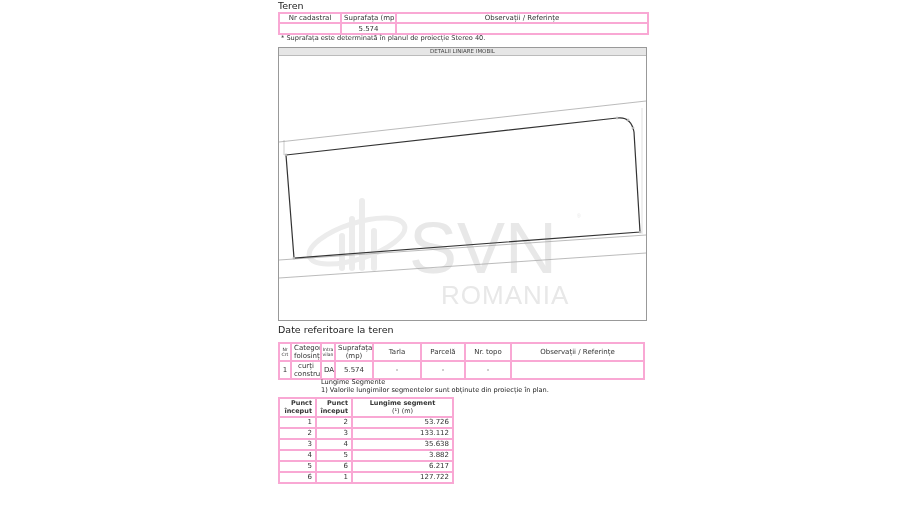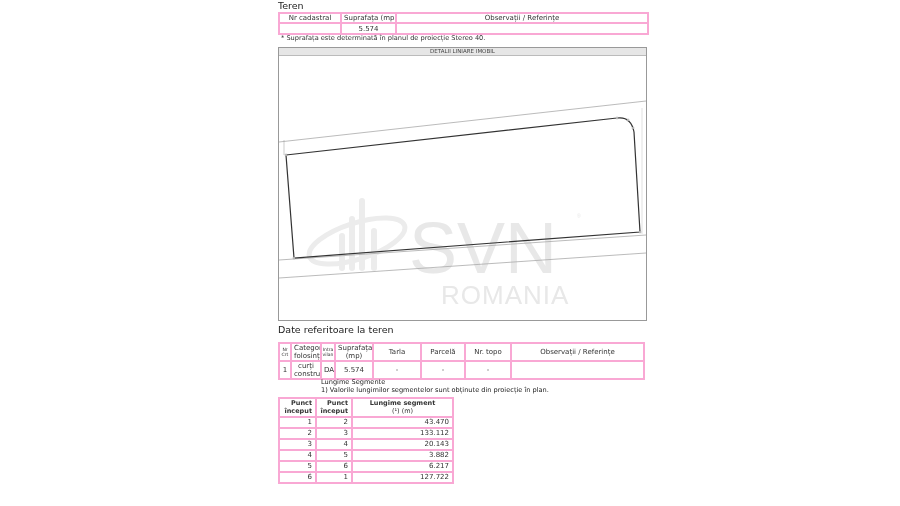--- a/index.html
+++ b/index.html
@@ -137,31 +137,31 @@
     </colgroup>
   <tbody>
       <tr class="hdr">
     <td class="wrap">Punct început</td>
     <td class="wrap">Punct început</td>
     <td class="c3 wrap"><span>Lungime segment</span><br><span style="font-weight:normal">(¹) (m)</span></td>
   </tr>
   <tr>
     <td>1</td>
         <td>2</td>
-        <td>43.470</td>
+        <td>53.726</td>
   </tr>
   <tr>
     <td>2</td>
         <td>3</td>
         <td>133.112</td>
   </tr>
   <tr>
     <td>3</td>
         <td>4</td>
-        <td>20.143</td>
+        <td>35.638</td>
   </tr>
   <tr>
     <td>4</td>
         <td>5</td>
         <td>3.882</td>
   </tr>
   <tr>
     <td>5</td>
         <td>6</td>
         <td>6.217</td>

